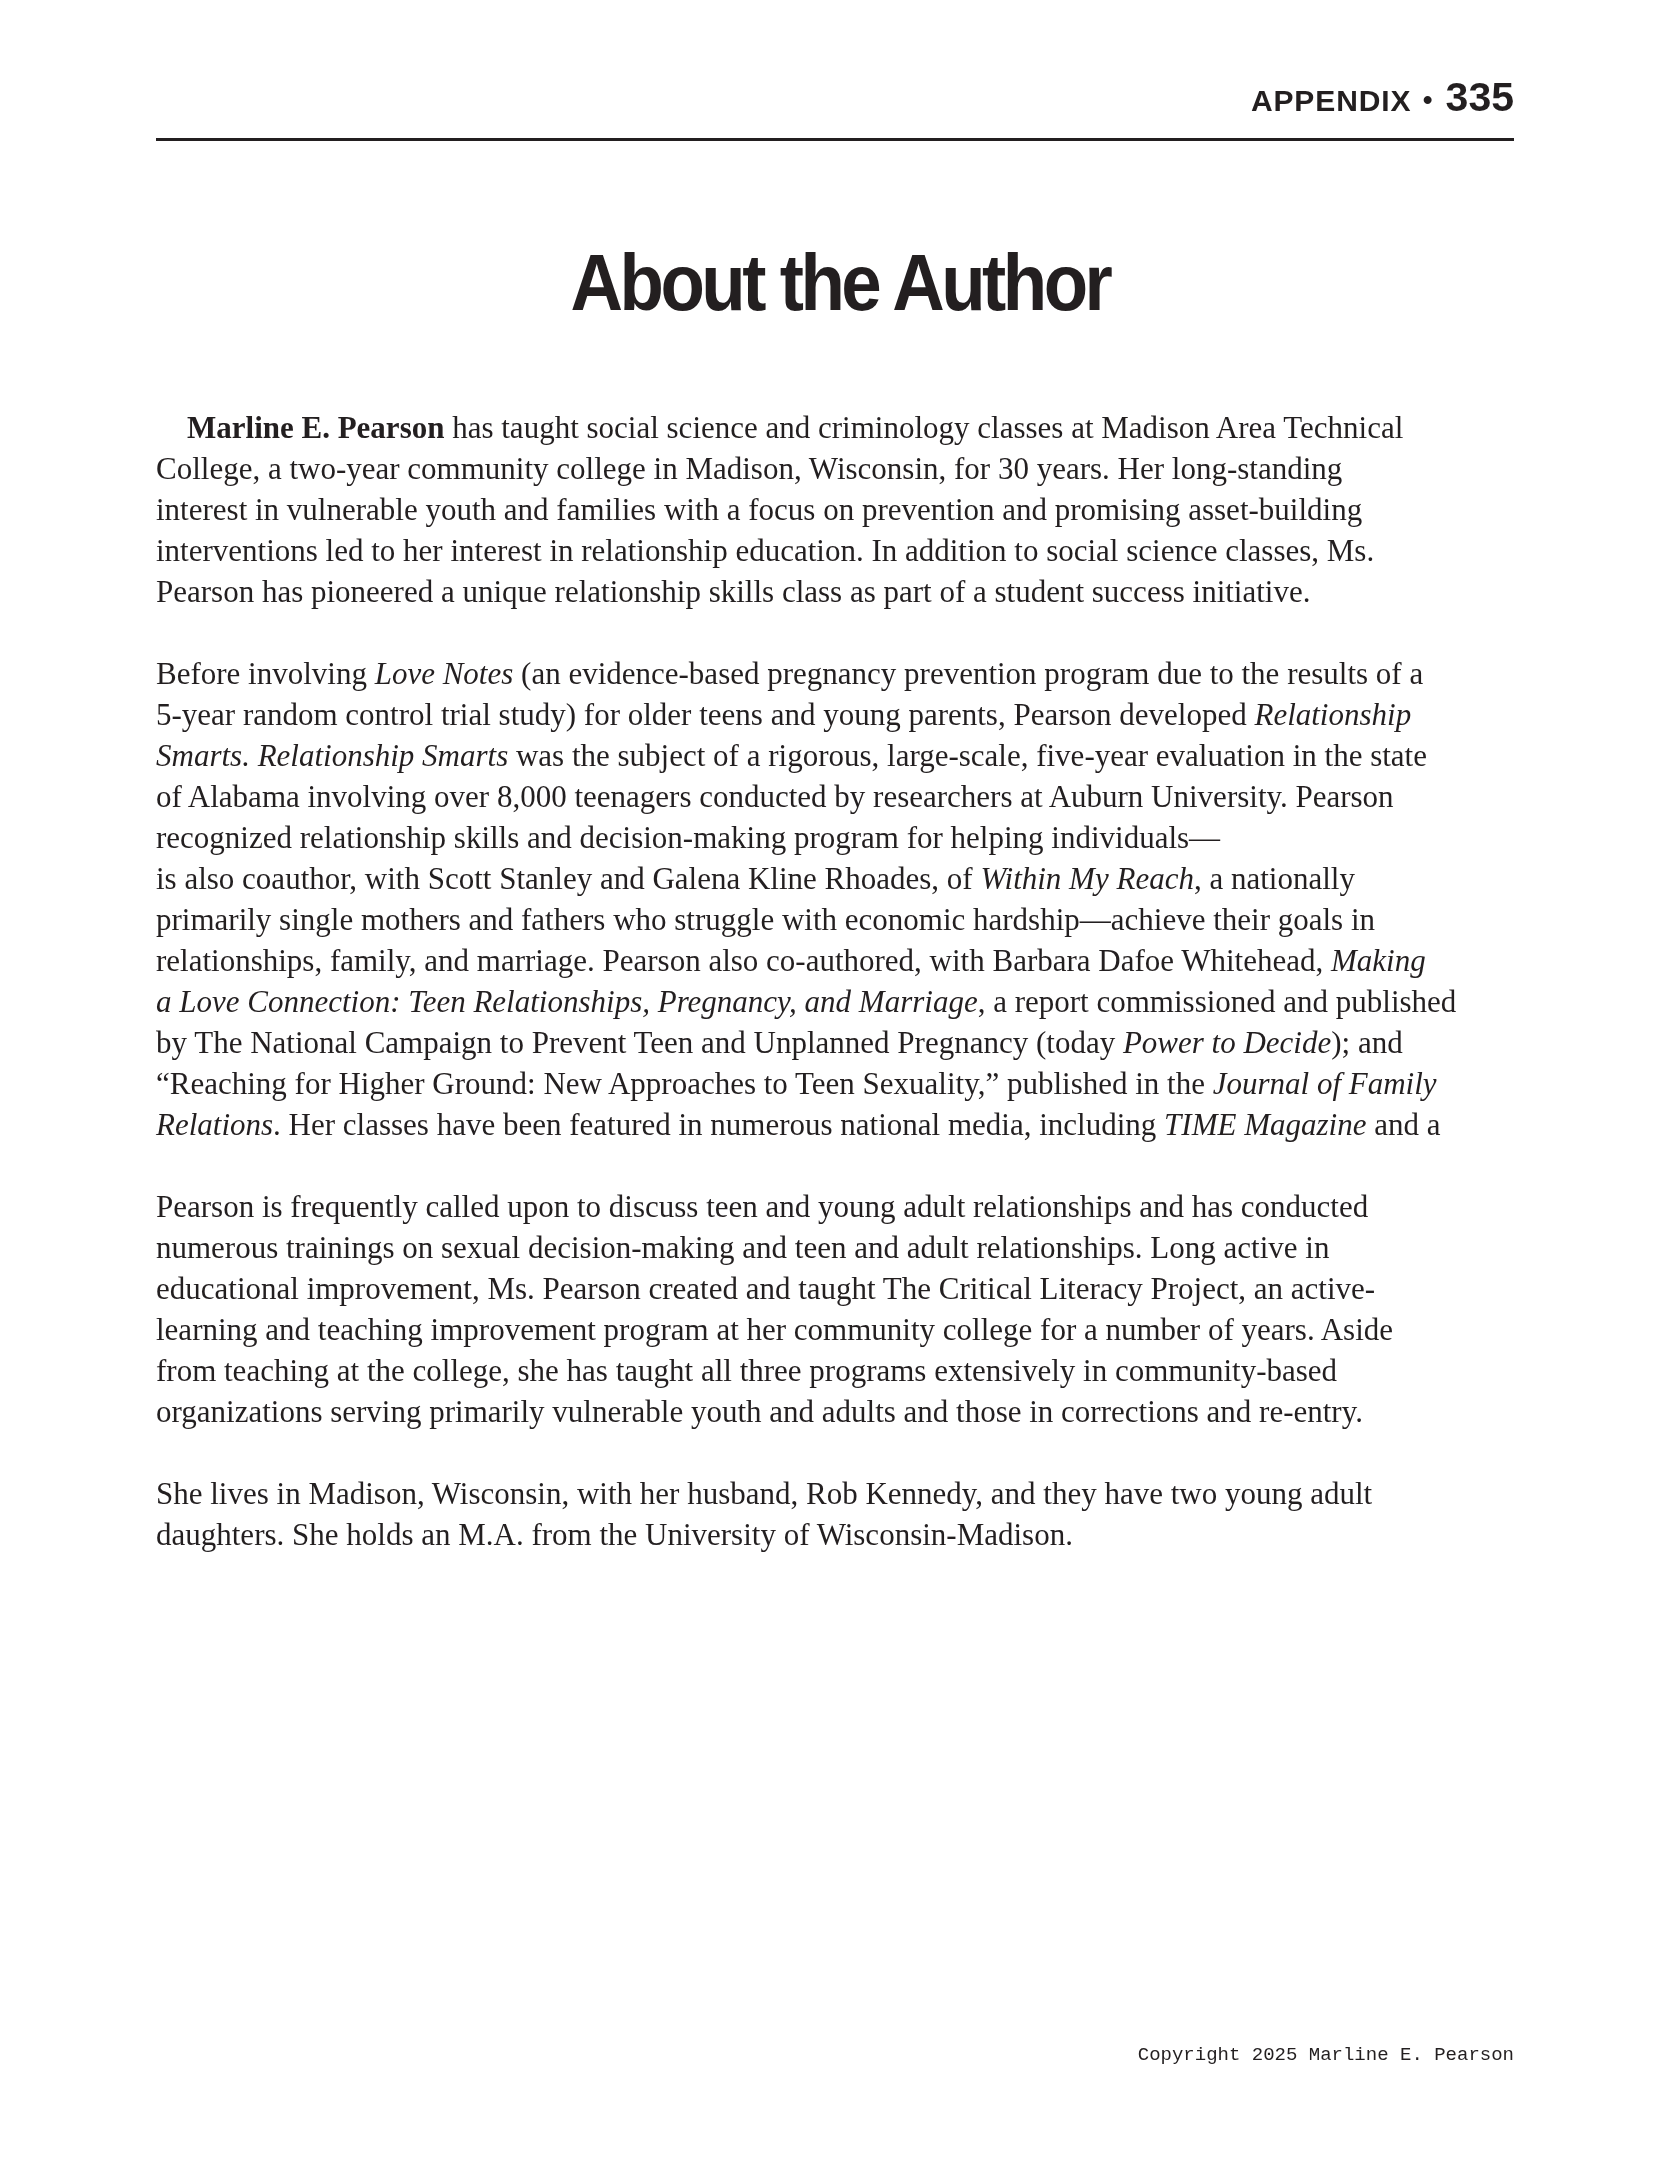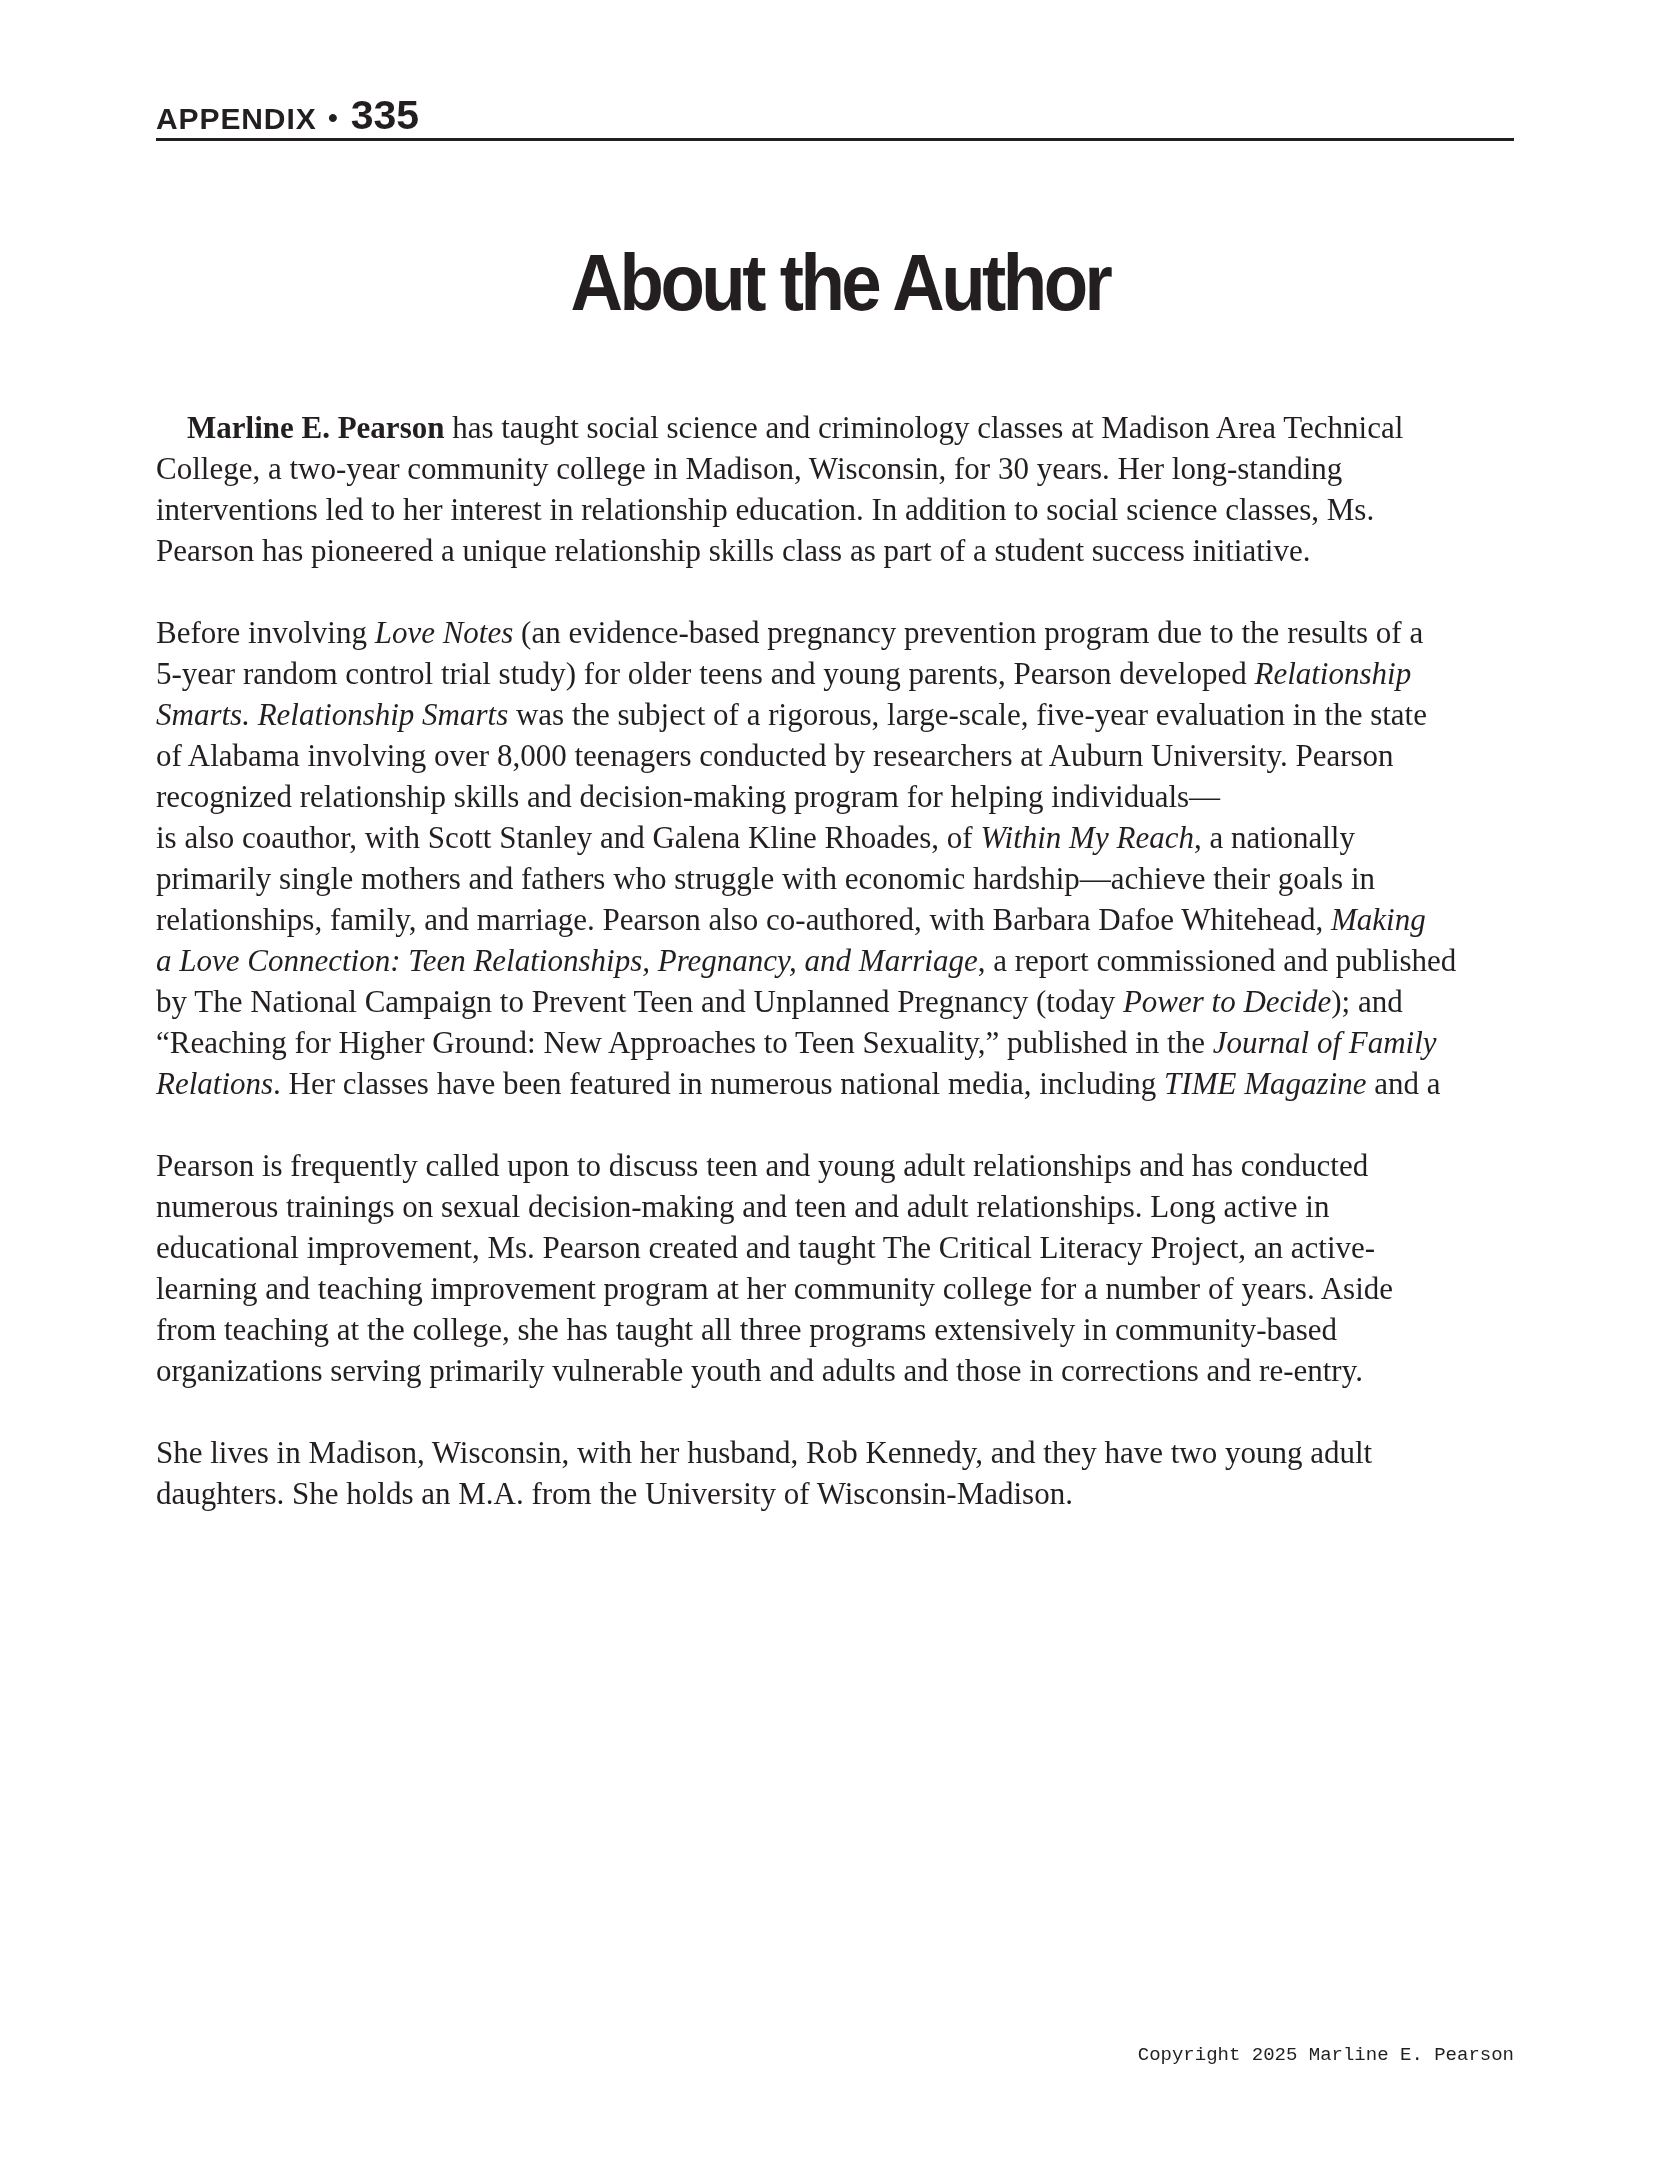--- a/index.html
+++ b/index.html
@@ -10,22 +10,23 @@
   body {
     width: 1680px;
     height: 2174px;
     position: relative;
     overflow: hidden;
     color: #231f20;
   }
   .running-head {
     position: absolute;
     left: 156px;
-    top: 95px;
+    top: 77px;
     width: 1358px;
+    text-align: right;
     font-family: "Liberation Sans", sans-serif;
     font-weight: bold;
     color: #231f20;
     line-height: 1;
   }
   .running-head .section {
     font-size: 30px;
     letter-spacing: 0.9px;
   }
   .running-head .bullet {
@@ -95,20 +96,21 @@
   <span class="section">APPENDIX</span><span class="bullet">•</span><span class="page-num">335</span>
 </div>
 <div class="head-rule"></div>
 
 <h1 class="title">About the Author</h1>
 
 <div class="body-text" id="body-text">
     <p>
       <span class="line"><b>Marline E. Pearson</b><span> has taught social science and criminology classes at Madison Area Technical</span></span>
       <span class="line"><span>College, a two-year community college in Madison, Wisconsin, for 30 years. Her long-standing</span></span>
+      <span class="line"><span>interest in vulnerable youth and families with a focus on prevention and promising asset-building</span></span>
       <span class="line"><span>interventions led to her interest in relationship education. In addition to social science classes, Ms.</span></span>
       <span class="line"><span>Pearson has pioneered a unique relationship skills class as part of a student success initiative.</span></span>
     </p>
     <p>
       <span class="line"><span>Before involving </span><i>Love Notes</i><span> (an evidence-based pregnancy prevention program due to the results of a</span></span>
       <span class="line"><span>5-year random control trial study) for older teens and young parents, Pearson developed </span><i>Relationship</i></span>
       <span class="line"><i>Smarts. Relationship Smarts</i><span> was the subject of a rigorous, large-scale, five-year evaluation in the state</span></span>
       <span class="line"><span>of Alabama involving over 8,000 teenagers conducted by researchers at Auburn University. Pearson</span></span>
       <span class="line"><span>recognized relationship skills and decision-making program for helping individuals—</span></span>
       <span class="line"><span>is also coauthor, with Scott Stanley and Galena Kline Rhoades, of </span><i>Within My Reach</i><span>, a nationally</span></span>

